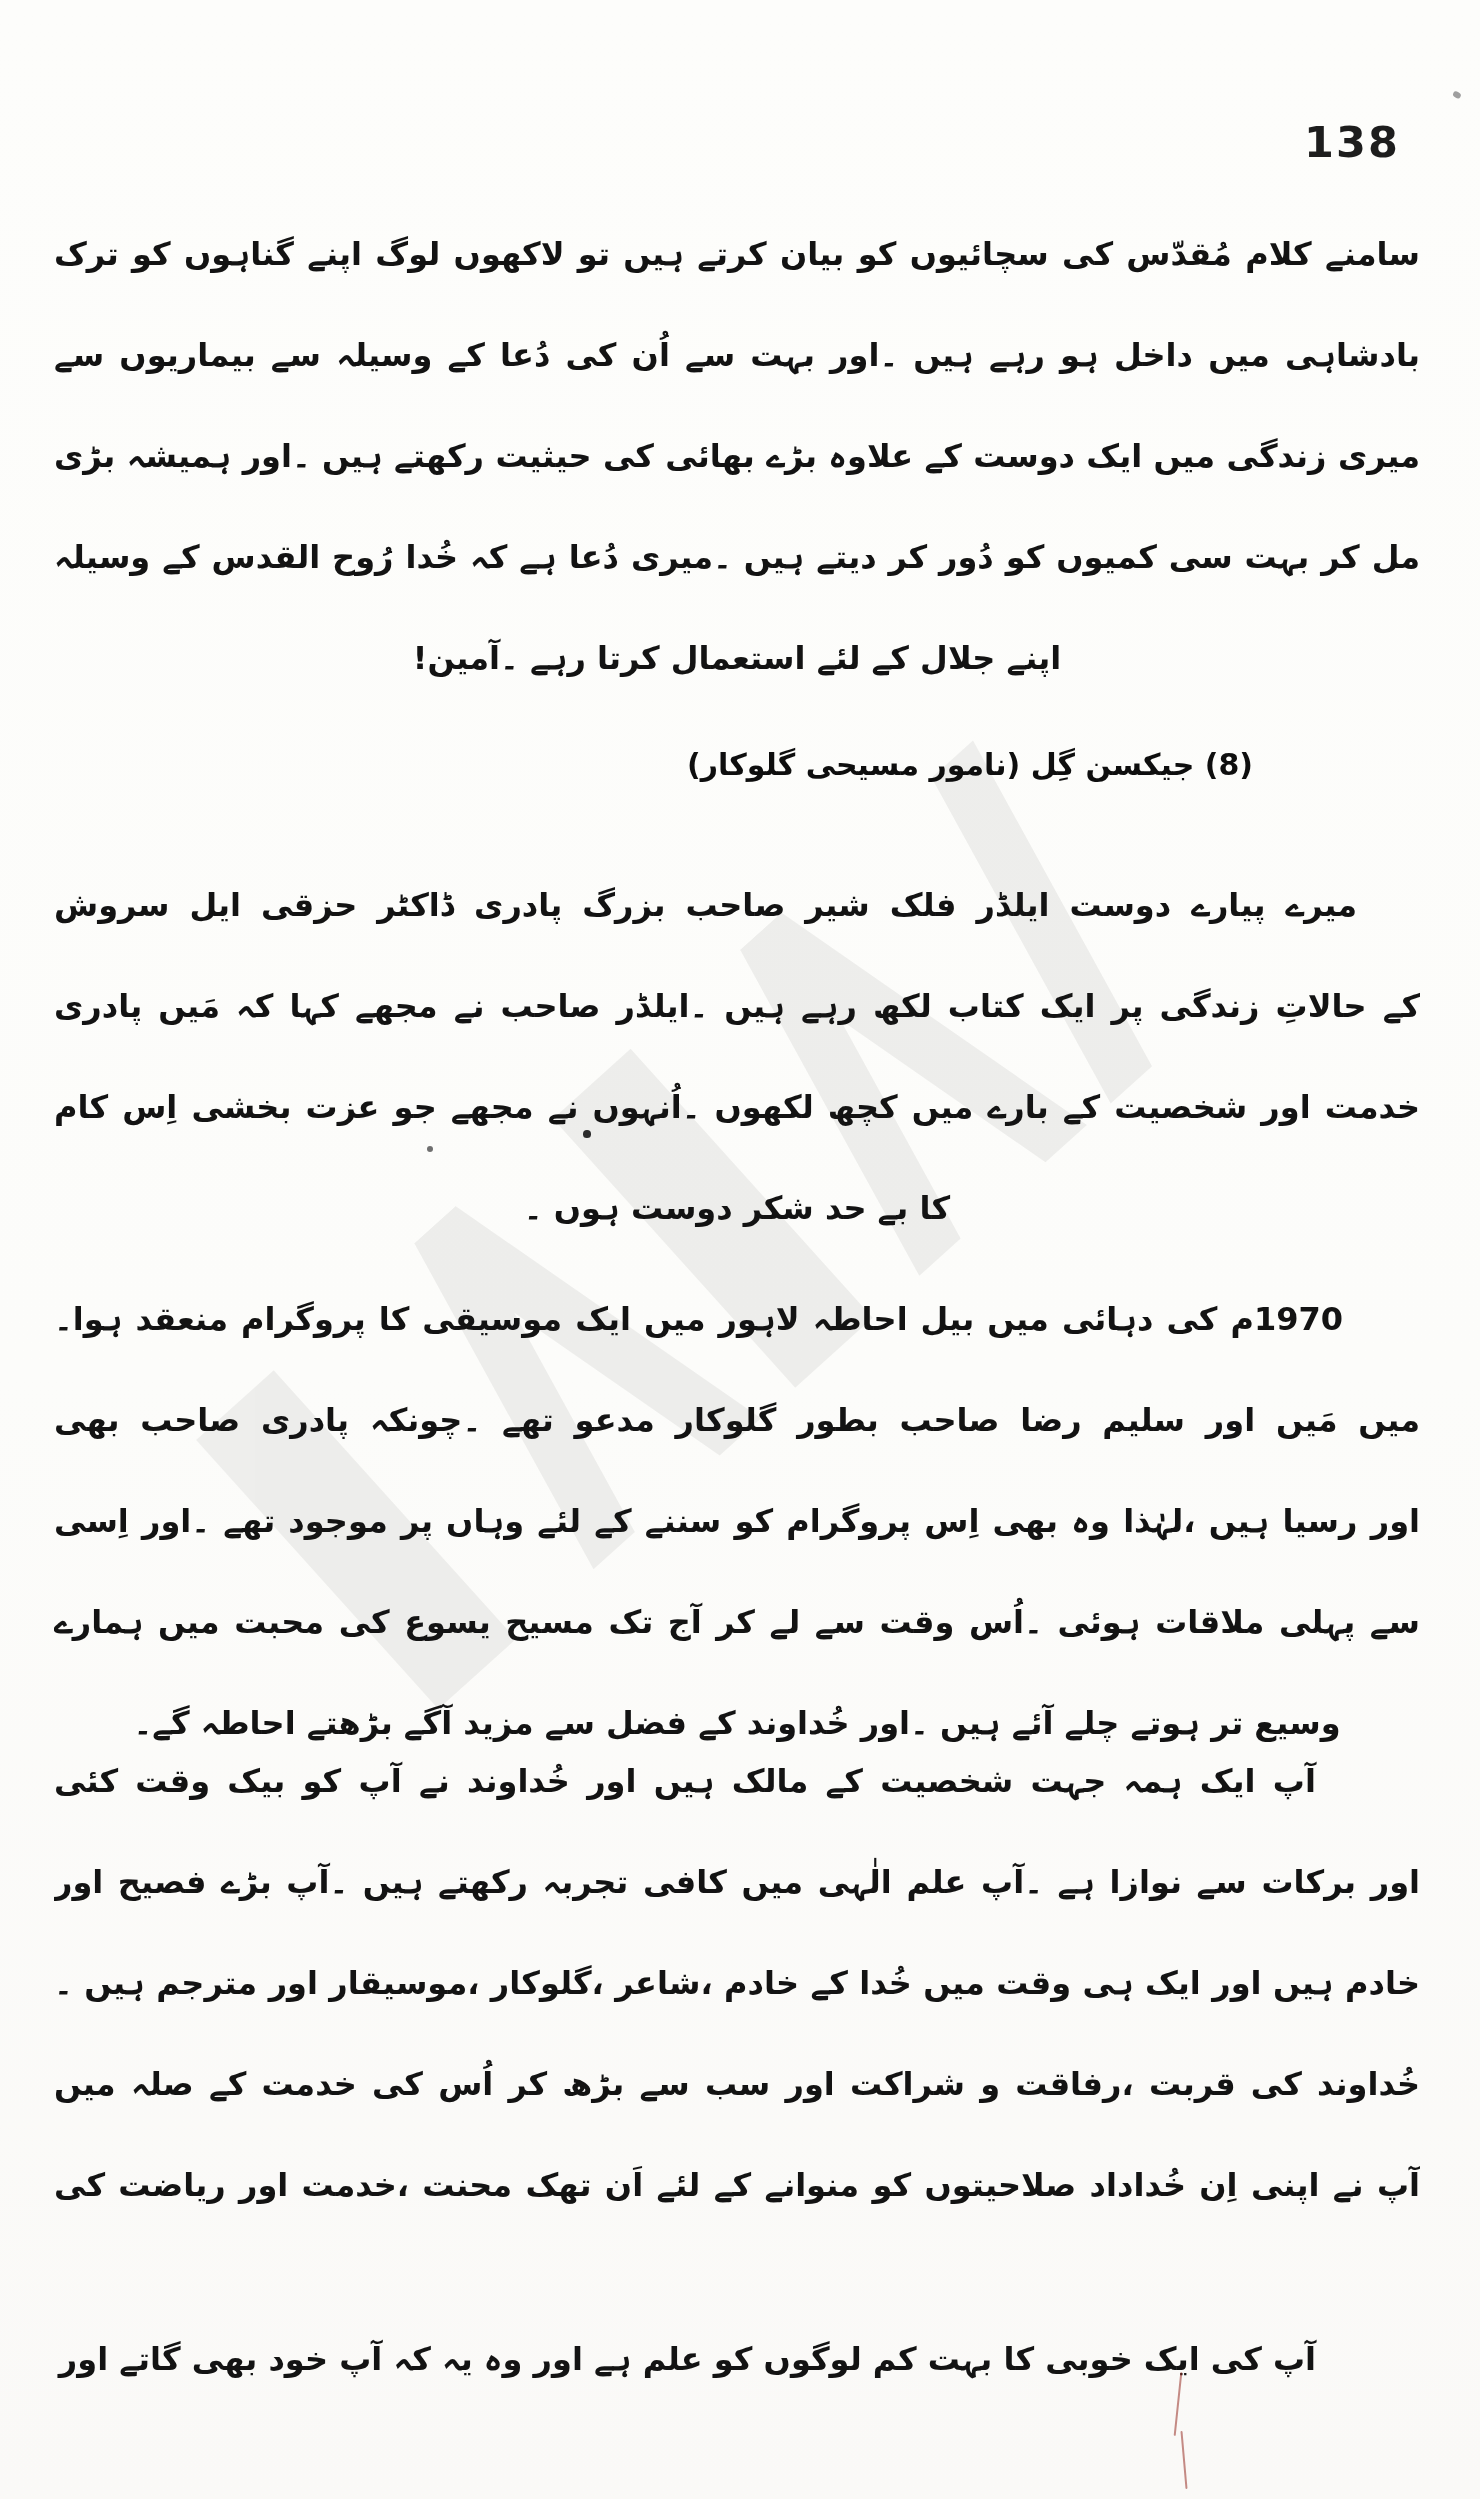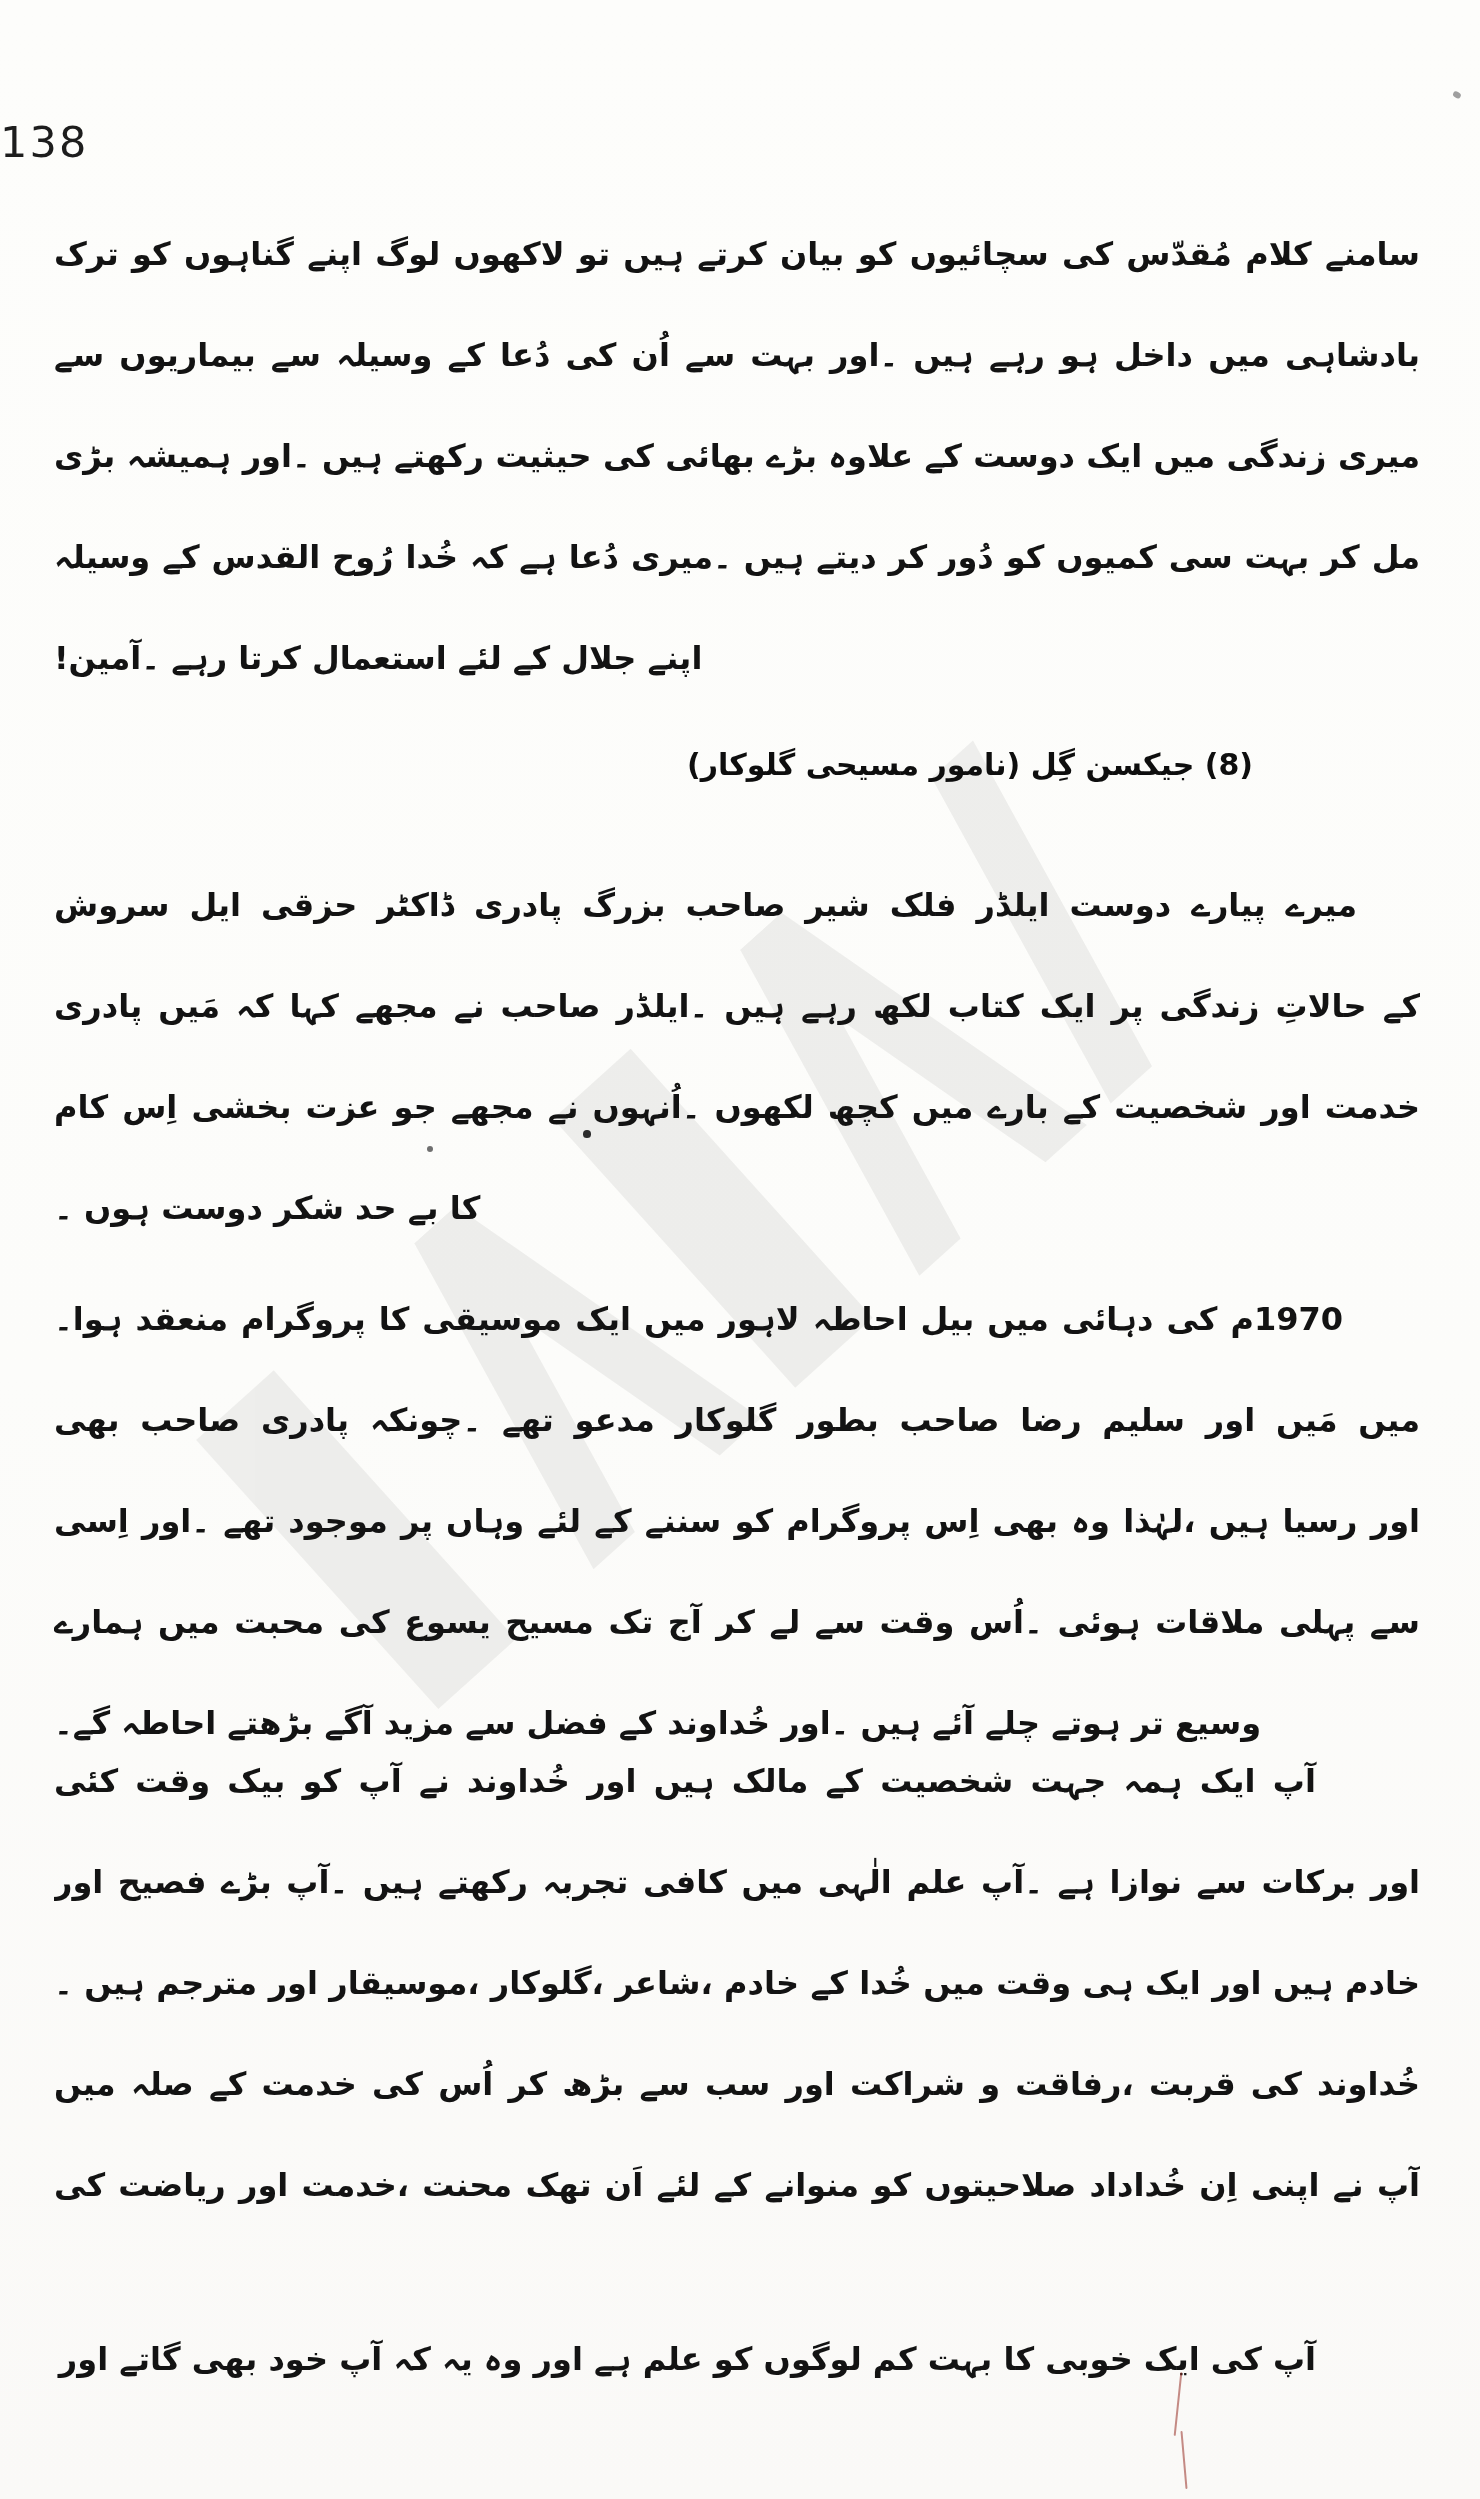--- a/index.html
+++ b/index.html
@@ -7,32 +7,32 @@
     position:relative;
     width:1481px;height:2500px;
     background:linear-gradient(180deg,#fdfdfb 0%,#fcfcfa 55%,#faf9f7 100%);
     overflow:hidden;
     direction:rtl;
     font-family:"DejaVu Sans", sans-serif;
   }
   .watermark{position:absolute;left:0;top:0;pointer-events:none;}
   .pnum{
     position:absolute;top:117px;left:0;right:81px;
-    text-align:left;direction:ltr;
-    font-size:43px;font-weight:400;color:#1d1d1d;letter-spacing:2.1px;
+    text-align:right;direction:ltr;
+    font-size:43px;font-weight:700;color:#1d1d1d;letter-spacing:2.1px;
     font-family:"DejaVu Sans", sans-serif;
   }
   .para{position:absolute;right:61px;left:54px;}
   .ln{
     height:101px;line-height:101px;
     font-size:32px;font-weight:700;color:#131313;
     overflow:hidden;
   }
   .full{text-align:justify;text-align-last:justify;}
-  .close{text-align:left;}
+  .close{text-align:center;}
   .single{text-align:right;}
   .ind90{padding-right:63px;}
   .ind110{padding-right:77px;}
   .ind150{padding-right:104px;}
   .heading{
     position:absolute;right:61px;left:54px;top:704px;
     height:122px;line-height:122px;
     font-size:30px;font-weight:700;color:#0e0e0e;
     text-align:right;padding-right:167px;
     margin:0;

